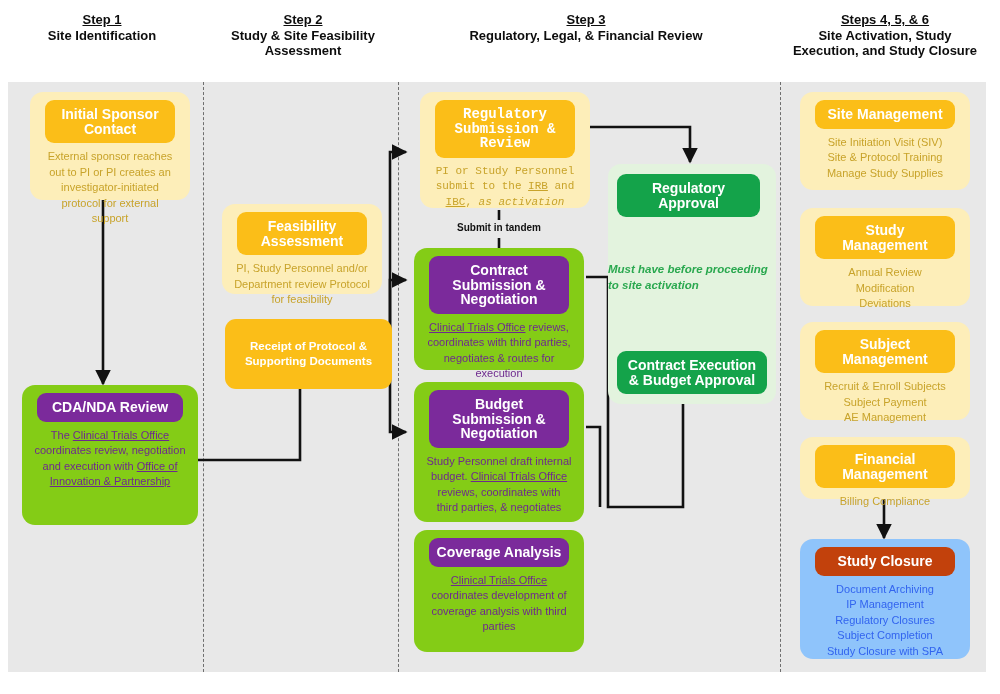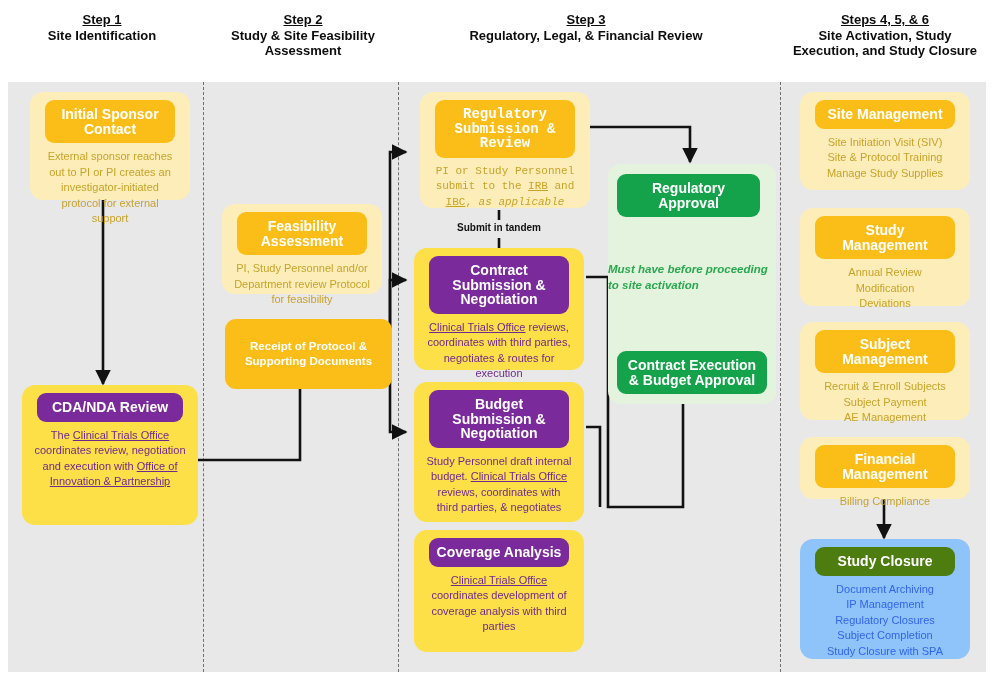--- a/index.html
+++ b/index.html
@@ -79,29 +79,29 @@
   .n-yellow .body{color:#c8a32a;}
   
   .n-yellow-solid{
     background:#fbbe18;
     border-radius:11px;
     display:flex;align-items:center;justify-content:flex-end;
     color:#ffffff;font-weight:bold;font-size:11.5px;line-height:15px;
     text-align:center;padding:6px;
   }
   
-  .n-purple{background:#fde047;}
+  .n-purple{background:#84cc16;}
   .n-purple .title{background:#7b2a9b;}
   .n-purple .body{color:#6e2a8e;}
   
   .n-green{background:#e3f3de;}
   .n-green .title{background:#14a34a;}
   
   .n-blue{background:#8fc4fb;}
-  .n-blue .title{background:#4d7c0f;}
+  .n-blue .title{background:#c2410c;}
   .n-blue .body{color:#3264ef;}
 
   .green-note{
     position:absolute;
     width:100%;
     text-align:left;
     color:#2aa84f;
     font-style:italic;
     font-weight:bold;
     font-size:11.5px;
@@ -198,21 +198,21 @@
       <span class="title">CDA/NDA Review</span>
       <span class="body">The <u>Clinical Trials Office</u> coordinates review, negotiation and execution with <u>Office of Innovation &amp; Partnership</u></span>
     </div>
 
     <div class="n-yellow-solid" style="position:absolute; left:217px; top:237px; width:155px; height:58px;">
       <span>Receipt of Protocol &amp; Supporting Documents</span>
     </div>
 
     <div class="node n-yellow" style="left:412px; top:10px; width:170px; height:116px;font-family:Liberation Mono, monospace;">
       <span class="title">Regulatory Submission &amp; Review</span>
-      <span class="body">PI or Study Personnel submit to the <u>IRB</u> and <u>IBC</u>, <em>as applicable</em></span>
+      <span class="body">PI or Study Personnel submit to the <u>IRB</u> and <u>IBC</u>, <em>as activation</em></span>
     </div>
 
     <div class="tandem-label" style="left:421px; top:140px;">
       <span>Submit in tandem</span>
     </div>
     <svg class="wires" viewBox="0 0 978 590">
       <g stroke="#111" stroke-width="2.6" fill="none">
         <path d="M491,128 L491,138"></path>
         <path d="M491,156 L491,166"></path>
       </g>

